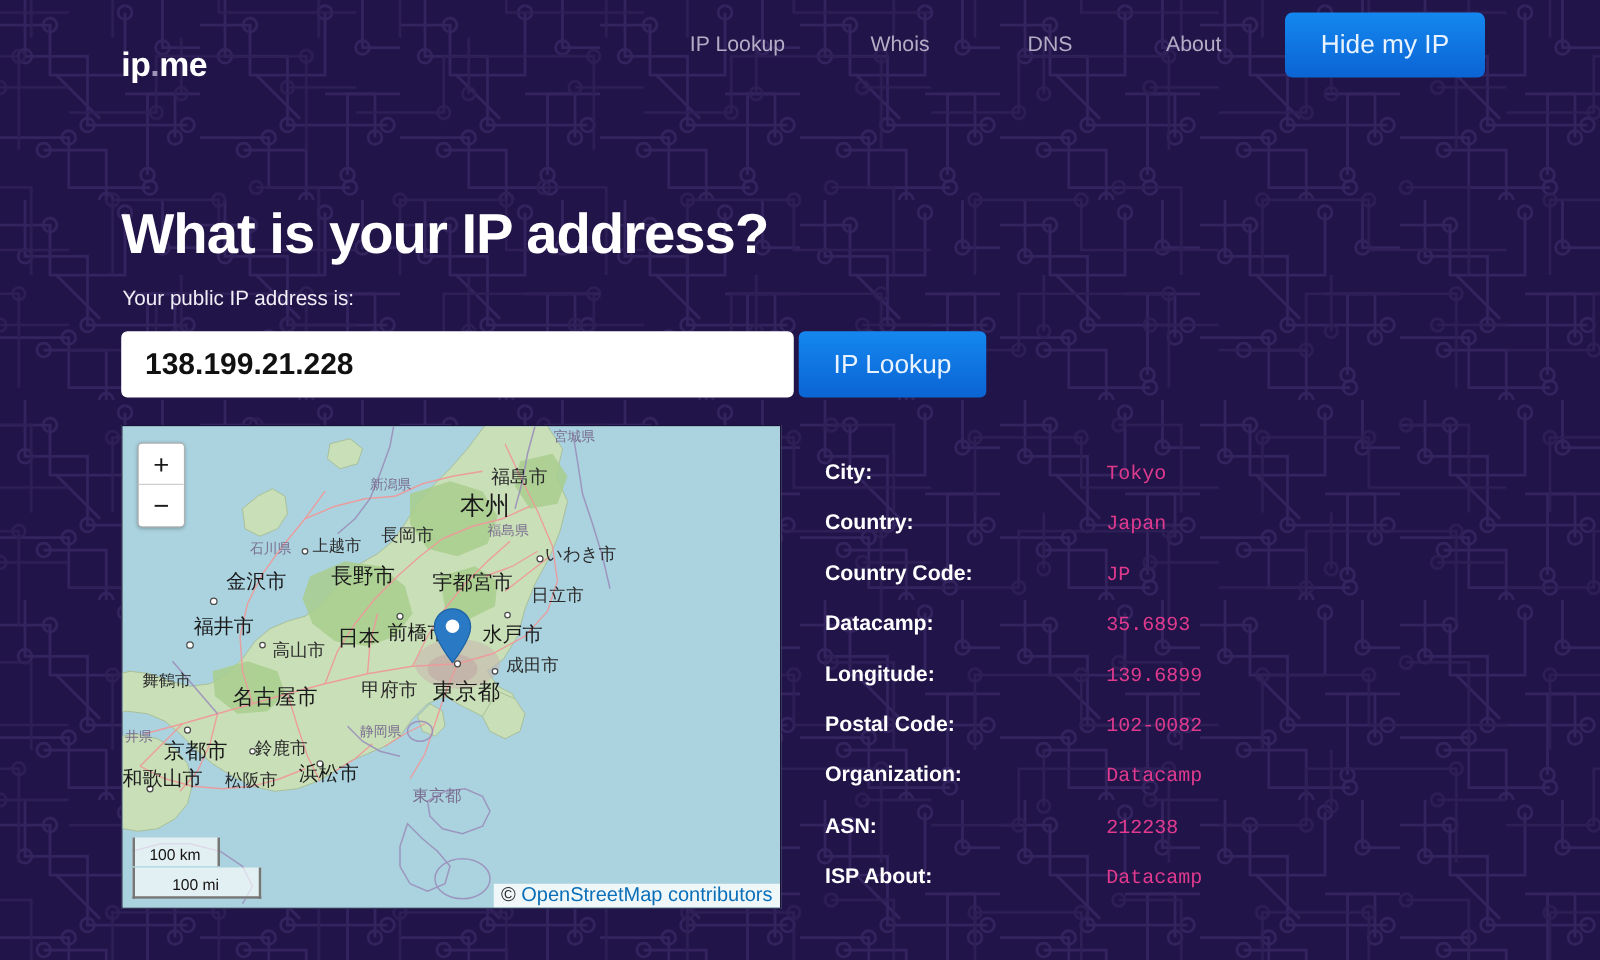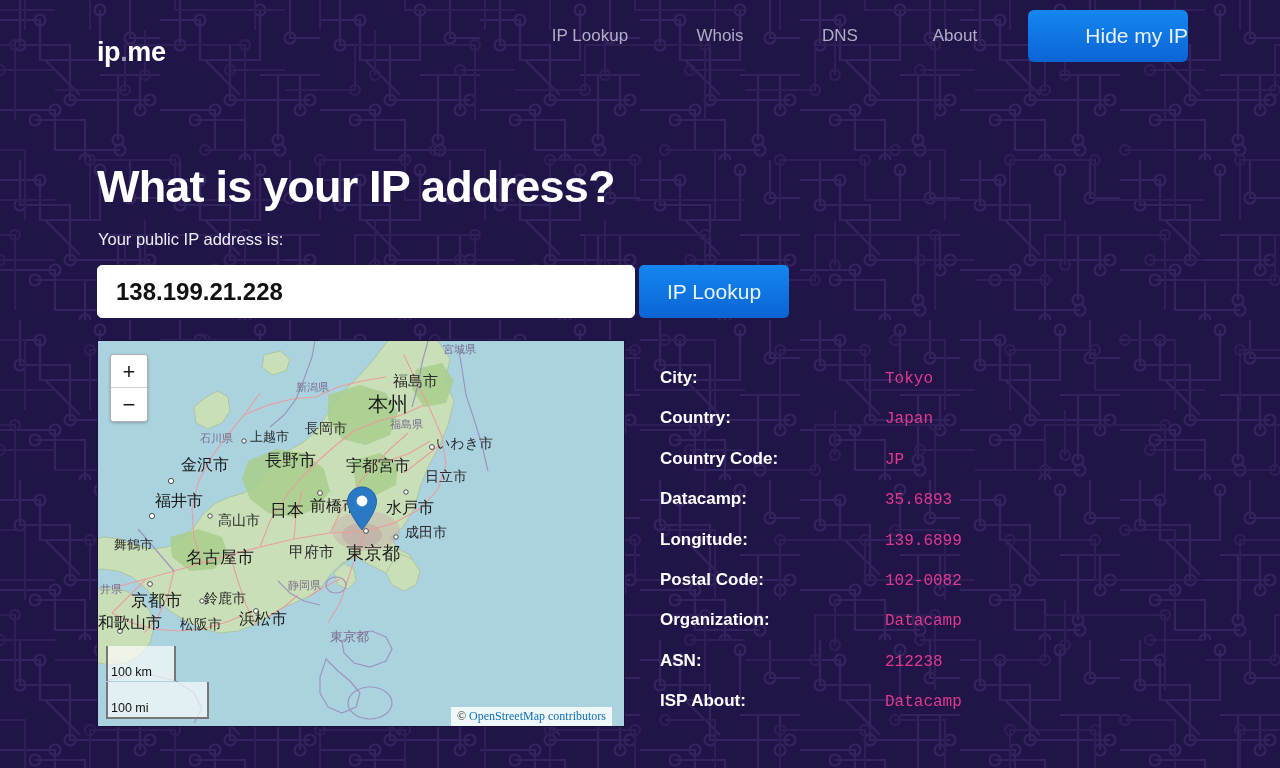--- a/index.html
+++ b/index.html
@@ -81,21 +81,21 @@
     width: 160px;
     height: 52px;
     border: none;
     border-radius: 6px;
     background: linear-gradient(180deg, #1487ef 0%, #0b64d4 100%);
     color: #e8f3ff;
     font-size: 21px;
     font-family: "Liberation Sans", sans-serif;
     cursor: pointer;
     line-height: 52px;
-    text-align: right;
+    text-align: center;
     padding: 0;
   }
 
   
   #hero-title {
     position: absolute;
     left: 97px;
     top: 159px;
     font-size: 45px;
     font-weight: bold;
@@ -208,48 +208,49 @@
     position: absolute;
     left: 8px;
     bottom: 7px;
     z-index: 12;
     font-size: 12.5px;
     color: #14120f;
     font-family: "Liberation Sans", sans-serif;
   }
   .scale-line {
     background: rgba(255,255,255,.66);
-    padding: 18px 5px 1px 3px;
+    padding: 6px 5px 1px 3px;
     line-height: 16px;
+    text-align: center;
   }
   .scale-km {
     width: 70px;
     border: 2px solid #777;
     border-top: none;
     border-bottom: none;
     border-left-width: 2px;
   }
   .scale-mi {
     width: 103px;
     border: 2px solid #777;
     border-top: none;
     margin-top: 1px;
   }
 
   #map-attrib {
     position: absolute;
-    right: 12px;
+    right: 0;
     bottom: 0;
     z-index: 12;
     background: rgba(255,255,255,.82);
     padding: 1px 6px 1px 6px;
-    font-size: 12px;
+    font-size: 16px;
     line-height: 17px;
     color: #2b2b2b;
-    font-family: Liberation Serif, serif;
+    font-family: Liberation Sans, sans-serif;
   }
   #map-attrib a { color: #0b6fb8; text-decoration: none; }
 
   
   #info-panel {
     position: absolute;
     left: 660px;
     top: 366px;
     z-index: 5;
   }

